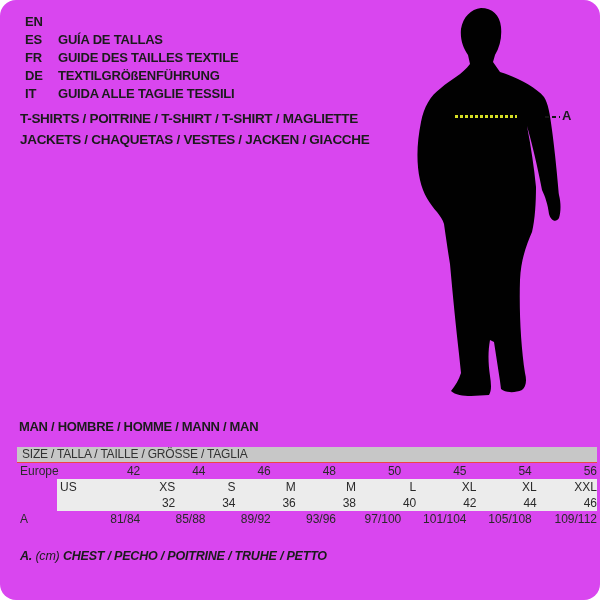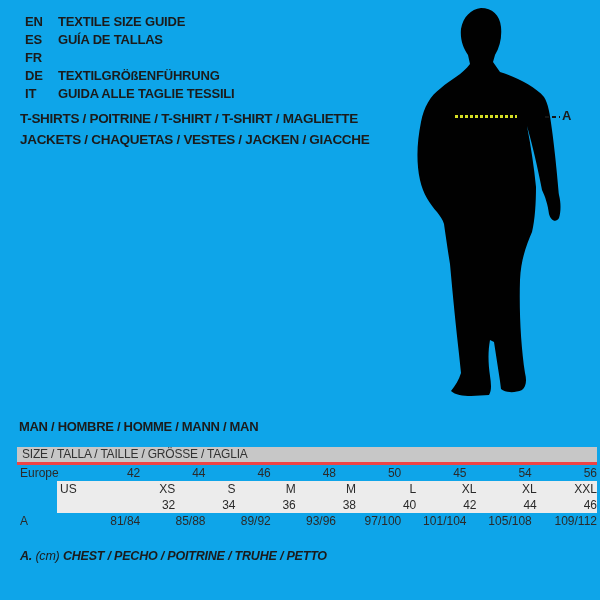--- a/index.html
+++ b/index.html
@@ -1,63 +1,63 @@
 <!DOCTYPE html>
 <html><head>
 <meta charset="utf-8">
 <style>
   html,body{margin:0;padding:0;background:#fff;}
   .canvas{
-    position:relative;width:600px;height:600px;background:#0ea5e9;overflow:hidden;
-    font-family:"Liberation Sans","DejaVu Sans",sans-serif;color:#1b1b1b;
+    position:relative;width:600px;height:600px;background:#d946ef;overflow:hidden;
+    font-family:"Liberation Sans","DejaVu Sans",sans-serif;color:#1b1b1b;border-radius:16px;
   }
   
   .lang-list{position:absolute;left:25px;top:13px;}
   .lang-row{display:flex;height:18px;line-height:18px;font-size:13px;font-weight:700;letter-spacing:-0.2px;}
   .lang-code{width:33px;}
   
   .garments{position:absolute;left:20px;top:108px;font-size:13.5px;font-weight:700;letter-spacing:-0.3px;line-height:21px;}
   
   .figure{position:absolute;left:405px;top:2px;width:170px;height:397px;}
   .measure-line{position:absolute;left:455px;top:115px;width:62px;height:3px;
     background:repeating-linear-gradient(90deg,#d5de24 0 3px,transparent 3px 5px);}
   .measure-lead{position:absolute;left:545px;top:116px;width:15px;height:2px;
     background:repeating-linear-gradient(90deg,#151515 0 4px,transparent 4px 7px);}
   .measure-label{position:absolute;left:562px;top:108px;font-size:13px;font-weight:600;}
   
   .section-title{position:absolute;left:19px;top:419px;font-size:13px;font-weight:700;letter-spacing:-0.3px;}
   
   .size-table{position:absolute;left:17px;top:447px;width:580px;font-size:12px;}
-  .st-header{background:#c7c7c7;border-bottom:3px solid #ef4444;height:15px;line-height:15px;
+  .st-header{background:#c7c7c7;border-bottom:1px solid #ef4444;height:15px;line-height:15px;
     padding-left:5px;color:#333;font-weight:400;letter-spacing:-0.2px;}
   .st-row{display:flex;height:16px;line-height:16px;}
   .st-row.shaded{background:#ececec;margin-left:40px;}
   .st-label{width:55px;padding-left:3px;color:#2a2a2a;}
   .st-cell{flex:1;text-align:right;color:#2a2a2a;}
   
   .footnote{position:absolute;left:20px;top:549px;font-size:12.5px;letter-spacing:-0.2px;font-style:italic;}
   .footnote .b{font-weight:700;}
   .footnote .u{font-weight:400;}
 </style>
 </head>
 <body>
 
 <div class="canvas">
 
   <div class="lang-list">
     <div class="lang-row">
       <span class="lang-code">EN</span>
-      <span class="lang-label">TEXTILE SIZE GUIDE</span>
     </div>
     <div class="lang-row">
       <span class="lang-code">ES</span>
       <span class="lang-label">GUÍA DE TALLAS</span>
     </div>
     <div class="lang-row">
       <span class="lang-code">FR</span>
+      <span class="lang-label">GUIDE DES TAILLES TEXTILE</span>
     </div>
     <div class="lang-row">
       <span class="lang-code">DE</span>
       <span class="lang-label">TEXTILGRÖßENFÜHRUNG</span>
     </div>
     <div class="lang-row">
       <span class="lang-code">IT</span>
       <span class="lang-label">GUIDA ALLE TAGLIE TESSILI</span>
     </div>
   </div>

